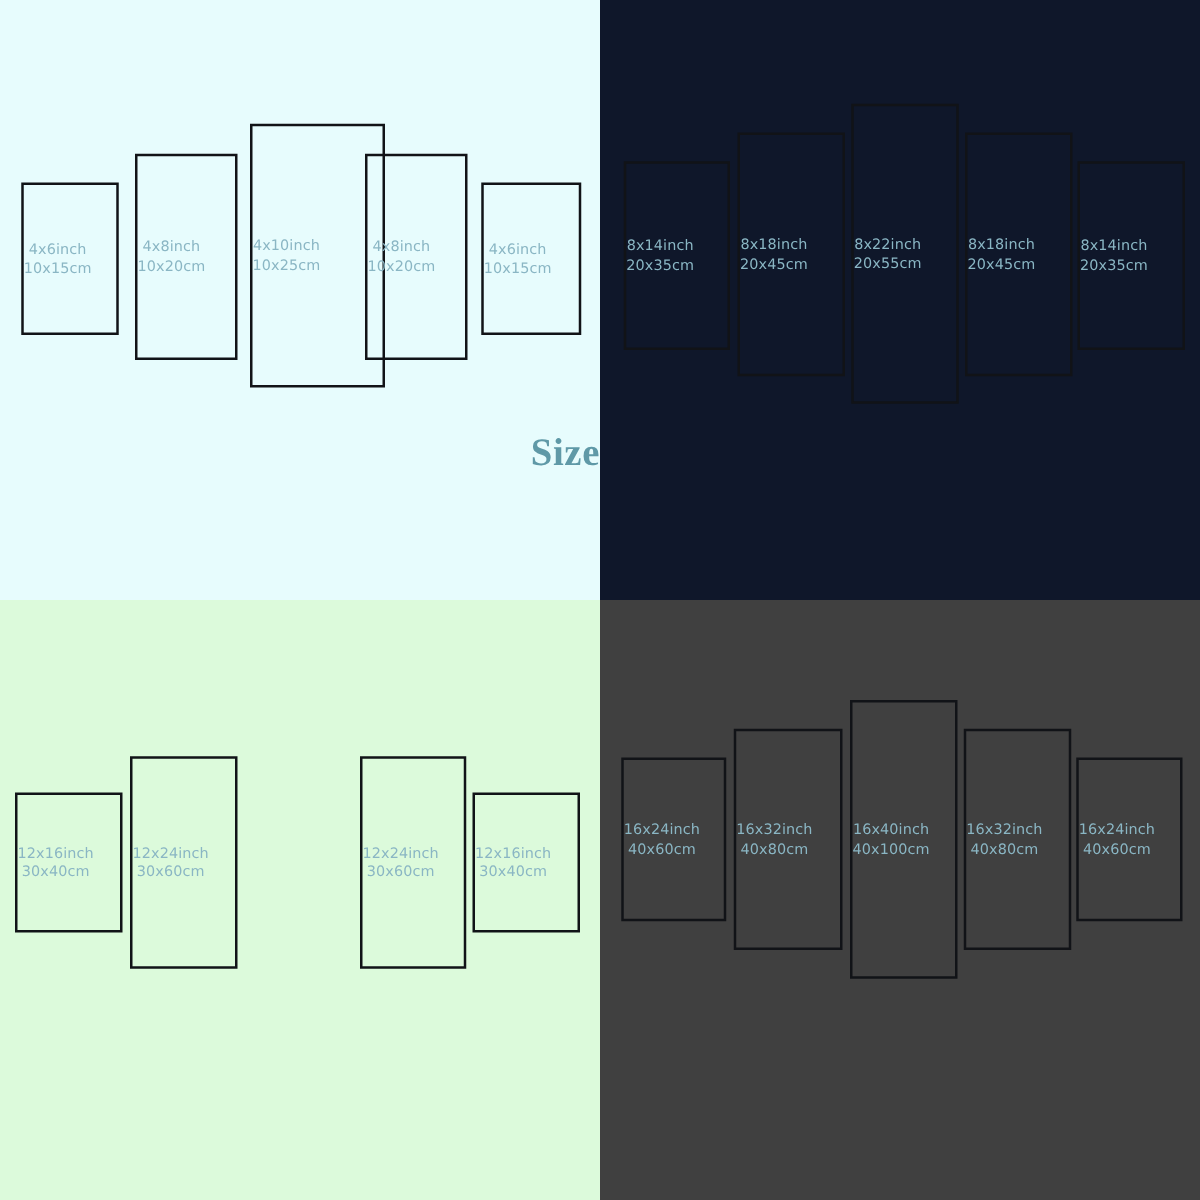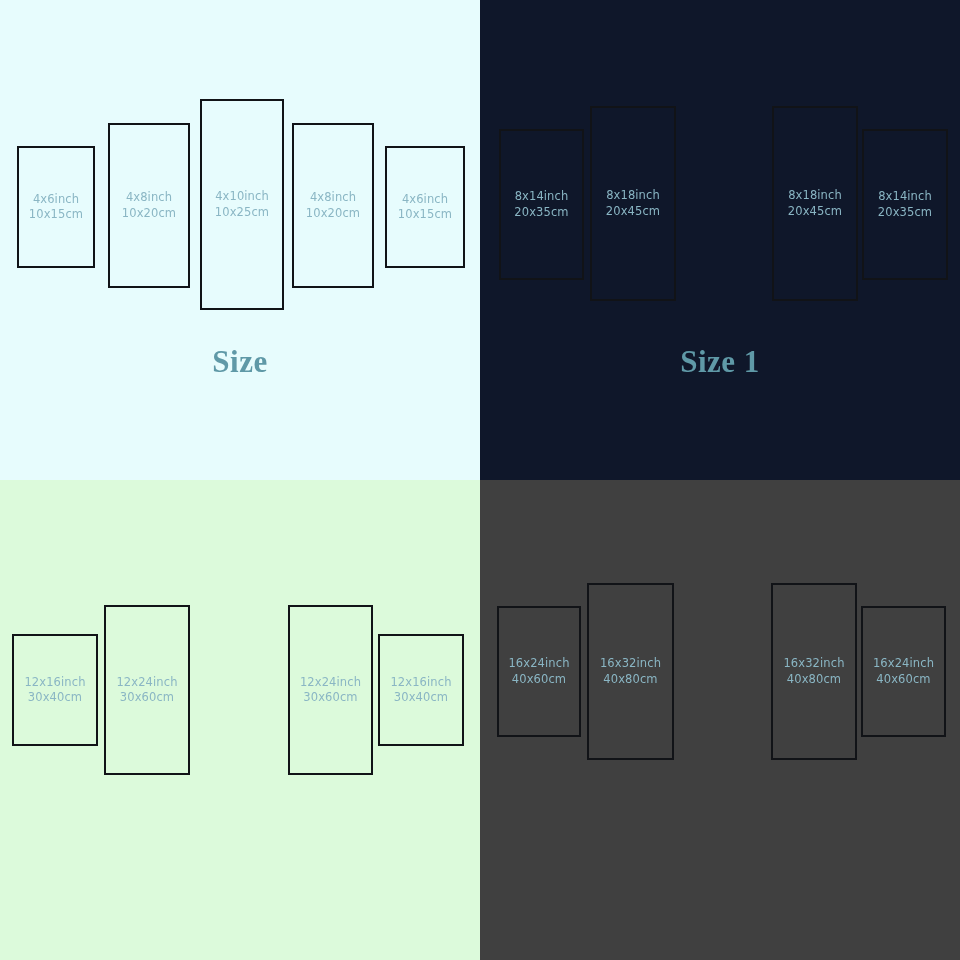--- a/index.html
+++ b/index.html
@@ -34,38 +34,38 @@
     top: 0;
     width: 480px;
     height: 480px;
   }
   .panel {
     position: absolute;
     border: 2px solid #111317;
     box-sizing: border-box;
     display: flex;
     align-items: center;
-    justify-content: center;
+    justify-content: flex-start;
   }
   .panel-label {
     text-align: center;
     color: #8ab6c4;
     font-family: "DejaVu Sans", sans-serif;
     font-size: 11.5px;
     line-height: 1.32;
     white-space: nowrap;
     letter-spacing: 0.1px;
   }
   .panel-label .ln2 { display: block; }
 
   .quad-title {
     position: absolute;
     left: 0;
     width: 480px;
-    text-align: center;
+    text-align: right;
     font-family: "Liberation Serif", "DejaVu Serif", serif;
     font-weight: bold;
     font-size: 31px;
     color: #5f99a7;
     letter-spacing: 0.5px;
   }
   .title-top { top: 344px; }
 </style>
 </head>
 <body>
@@ -73,49 +73,51 @@
 <div class="canvas">
 
   <div class="quadrant q-tl" style="background: rgb(231, 252, 253);">
     <div class="panels">
         <div class="panel" style="left: 17px; top: 146px; width: 78px; height: 122px; border-color: rgb(17, 19, 23);">
           <div class="panel-label" style="color: rgb(138, 182, 196);"><span>4x6inch</span><span class="ln2">10x15cm</span></div>
         </div>
         <div class="panel" style="left: 108px; top: 123px; width: 82px; height: 165px; border-color: rgb(17, 19, 23);">
           <div class="panel-label" style="color: rgb(138, 182, 196);"><span>4x8inch</span><span class="ln2">10x20cm</span></div>
         </div>
-        <div class="panel" style="left: 200px; top: 99px; width: 84px; height: 211px; border-color: rgb(17, 19, 23);">
+        <div class="panel" style="left: 200px; top: 99px; width: 108px; height: 211px; border-color: rgb(17, 19, 23);">
           <div class="panel-label" style="color: rgb(138, 182, 196);"><span>4x10inch</span><span class="ln2">10x25cm</span></div>
         </div>
         <div class="panel" style="left: 292px; top: 123px; width: 82px; height: 165px; border-color: rgb(17, 19, 23);">
           <div class="panel-label" style="color: rgb(138, 182, 196);"><span>4x8inch</span><span class="ln2">10x20cm</span></div>
         </div>
         <div class="panel" style="left: 385px; top: 146px; width: 80px; height: 122px; border-color: rgb(17, 19, 23);">
           <div class="panel-label" style="color: rgb(138, 182, 196);"><span>4x6inch</span><span class="ln2">10x15cm</span></div>
         </div>
       </div>
     <div class="quad-title title-top">Size</div>
   </div>
 
   <div class="quadrant q-tr" style="background: #0f172a;">
     <div class="panels">
         <div class="panel" style="left: 19px; top: 129px; width: 85px; height: 151px; border-color: rgb(17, 19, 23);">
           <div class="panel-label" style="color: rgb(138, 182, 196);"><span>8x14inch</span><span class="ln2">20x35cm</span></div>
         </div>
         <div class="panel" style="left: 110px; top: 106px; width: 86px; height: 195px; border-color: rgb(17, 19, 23);">
           <div class="panel-label" style="color: rgb(138, 182, 196);"><span>8x18inch</span><span class="ln2">20x45cm</span></div>
         </div>
+        <div class="panel" style="left: 201px; top: 83px; width: 86px; height: 240px; border-color: rgb(17, 19, 23);">
+          <div class="panel-label" style="color: rgb(138, 182, 196);"><span>8x22inch</span><span class="ln2">20x55cm</span></div>
+        </div>
         <div class="panel" style="left: 292px; top: 106px; width: 86px; height: 195px; border-color: rgb(17, 19, 23);">
           <div class="panel-label" style="color: rgb(138, 182, 196);"><span>8x18inch</span><span class="ln2">20x45cm</span></div>
         </div>
         <div class="panel" style="left: 382px; top: 129px; width: 86px; height: 151px; border-color: rgb(17, 19, 23);">
           <div class="panel-label" style="color: rgb(138, 182, 196);"><span>8x14inch</span><span class="ln2">20x35cm</span></div>
         </div>
       </div>
-    <div class="quad-title title-top">Size 1</div>
   </div>
 
   <div class="quadrant q-bl" style="background: rgb(220, 250, 219);">
     <div class="panels">
         <div class="panel" style="left: 12px; top: 154px; width: 86px; height: 112px; border-color: rgb(17, 19, 23);">
           <div class="panel-label" style="color: rgb(138, 182, 196);"><span>12x16inch</span><span class="ln2">30x40cm</span></div>
         </div>
         <div class="panel" style="left: 104px; top: 125px; width: 86px; height: 170px; border-color: rgb(17, 19, 23);">
           <div class="panel-label" style="color: rgb(138, 182, 196);"><span>12x24inch</span><span class="ln2">30x60cm</span></div>
         </div>
@@ -130,20 +132,23 @@
   </div>
 
   <div class="quadrant q-br" style="background: #404040;">
     <div class="panels">
         <div class="panel" style="left: 17px; top: 126px; width: 84px; height: 131px; border-color: rgb(17, 19, 23);">
           <div class="panel-label" style="color: rgb(138, 182, 196);"><span>16x24inch</span><span class="ln2">40x60cm</span></div>
         </div>
         <div class="panel" style="left: 107px; top: 103px; width: 87px; height: 177px; border-color: rgb(17, 19, 23);">
           <div class="panel-label" style="color: rgb(138, 182, 196);"><span>16x32inch</span><span class="ln2">40x80cm</span></div>
         </div>
+        <div class="panel" style="left: 200px; top: 80px; width: 86px; height: 223px; border-color: rgb(17, 19, 23);">
+          <div class="panel-label" style="color: rgb(138, 182, 196);"><span>16x40inch</span><span class="ln2">40x100cm</span></div>
+        </div>
         <div class="panel" style="left: 291px; top: 103px; width: 86px; height: 177px; border-color: rgb(17, 19, 23);">
           <div class="panel-label" style="color: rgb(138, 182, 196);"><span>16x32inch</span><span class="ln2">40x80cm</span></div>
         </div>
         <div class="panel" style="left: 381px; top: 126px; width: 85px; height: 131px; border-color: rgb(17, 19, 23);">
           <div class="panel-label" style="color: rgb(138, 182, 196);"><span>16x24inch</span><span class="ln2">40x60cm</span></div>
         </div>
       </div>
 
   </div>
 

